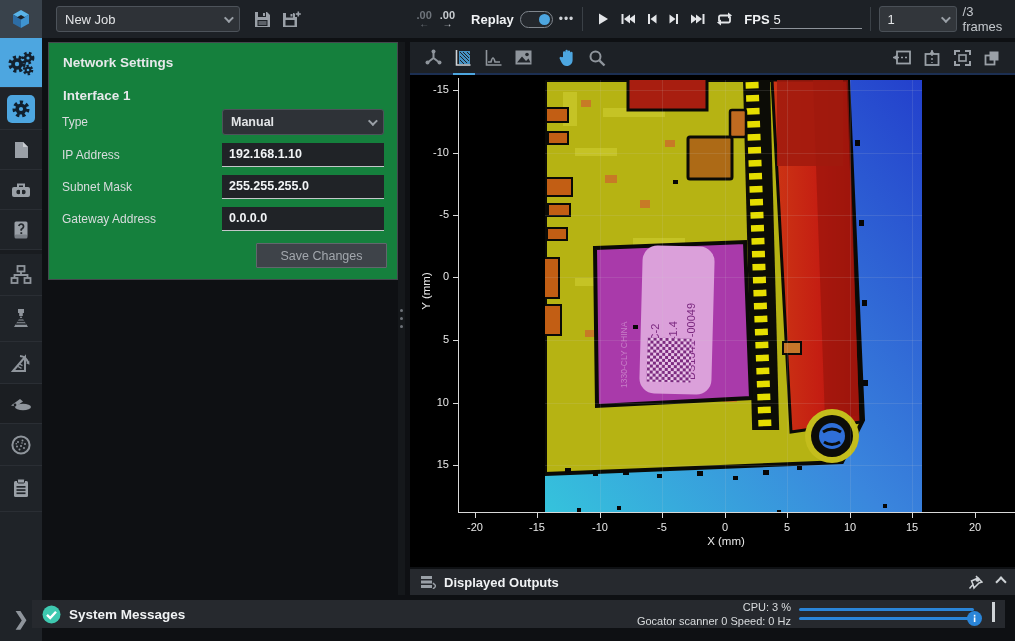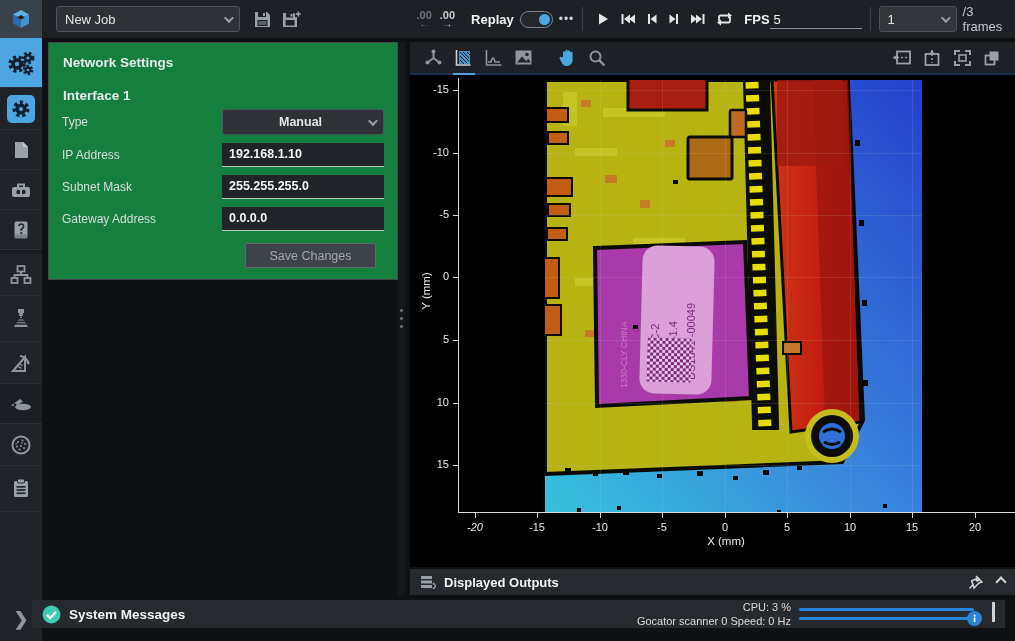--- a/index.html
+++ b/index.html
@@ -33,21 +33,21 @@
   #side-expand { position:absolute; left:0; top:560px; width:42px; height:42px; display:flex; align-items:center; justify-content:center; color:#8f959c; font-size:18px; font-weight:bold; }
 
   
   #settings-card { position:absolute; left:48px; top:42px; width:350px; height:238px; background:#15803d; border:1px solid #44484e; }
   #settings-title { font-weight:bold; font-size:13.5px; padding:12px 14px 4px 14px; }
   #iface-title { font-weight:bold; font-size:13.5px; padding:14px 14px 2px 14px; }
   .field-row { display:flex; align-items:center; justify-content:space-between; padding:4px 13px; }
   .field-label { font-size:12px; color:#d9dcde; }
   .field-input { width:162px; background:#202327; border-bottom:1px solid #c3c6c9; color:#f2f4f6; font-size:12.5px; font-weight:bold; padding:4px 7px; height:24px; }
   .field-select { width:162px; height:26px; }
-  #save-row { display:flex; justify-content:flex-end; padding:8px 21px; }
+  #save-row { display:flex; justify-content:flex-end; padding:8px 10px; }
   #save-btn { width:131px; height:25px; background:#3e4349; border:1px solid #62676d; color:#a2a7ad; font-size:12.5px; display:flex; align-items:center; justify-content:center; border-radius:1px; }
 
   
   #splitter { position:absolute; left:398px; top:42px; width:7px; height:553px; background:#15181b; display:flex; flex-direction:column; align-items:center; justify-content:center; gap:5px; }
   #splitter i { width:3px; height:3px; border-radius:50%; background:#6d7278; }
 
   
   #right { position:absolute; left:410px; top:42px; width:605px; height:553px; display:flex; flex-direction:column; }
   #view-toolbar { height:33px; background:#1d2126; border-bottom:2px solid #1c2f52; display:flex; align-items:center; padding:0 8px; position:relative; }
   .vt-icon { width:26px; height:26px; display:flex; align-items:center; justify-content:center; margin:0 2px; }
@@ -295,21 +295,21 @@
   <div id="side-expand">❯</div>
 </div>
 
 <div id="settings-card">
   <div id="settings-title">Network Settings</div>
   <div id="iface-title">Interface 1</div>
 
   <div class="field-row">
     <span class="field-label">Type</span>
     <div class="select-box field-select">
-      <span style="font-weight:bold; font-size:12.5px;margin-left:48px;">Manual</span>
+      <span style="font-weight:bold; font-size:12.5px;">Manual</span>
       <span class="chev-down"></span>
     </div>
   </div>
   <div class="field-row">
     <span class="field-label">IP Address</span>
     <div class="field-input">192.168.1.10</div>
   </div>
   <div class="field-row">
     <span class="field-label">Subnet Mask</span>
     <div class="field-input">255.255.255.0</div>
@@ -542,21 +542,21 @@
 
     <div class="tick-mark" style="left:65px; top:438px; width:1px; height:5px;"></div>
     <div class="tick-mark" style="left:127px; top:438px; width:1px; height:5px;"></div>
     <div class="tick-mark" style="left:190px; top:438px; width:1px; height:5px;"></div>
     <div class="tick-mark" style="left:252px; top:438px; width:1px; height:5px;"></div>
     <div class="tick-mark" style="left:315px; top:438px; width:1px; height:5px;"></div>
     <div class="tick-mark" style="left:377px; top:438px; width:1px; height:5px;"></div>
     <div class="tick-mark" style="left:440px; top:438px; width:1px; height:5px;"></div>
     <div class="tick-mark" style="left:502px; top:438px; width:1px; height:5px;"></div>
     <div class="tick-mark" style="left:565px; top:438px; width:1px; height:5px;"></div>
-    <span class="tick-label" style="left:50px; top:446px; width:30px; text-align:center;font-style:italic;">-20</span>
+    <span class="tick-label" style="left:50px; top:446px; width:30px; text-align:center;">-20</span>
     <span class="tick-label" style="left:112px; top:446px; width:30px; text-align:center;">-15</span>
     <span class="tick-label" style="left:175px; top:446px; width:30px; text-align:center;">-10</span>
     <span class="tick-label" style="left:237px; top:446px; width:30px; text-align:center;">-5</span>
     <span class="tick-label" style="left:300px; top:446px; width:30px; text-align:center;">0</span>
     <span class="tick-label" style="left:362px; top:446px; width:30px; text-align:center;">5</span>
     <span class="tick-label" style="left:425px; top:446px; width:30px; text-align:center;">10</span>
     <span class="tick-label" style="left:487px; top:446px; width:30px; text-align:center;">15</span>
     <span class="tick-label" style="left:550px; top:446px; width:30px; text-align:center;">20</span>
 
     <span id="y-axis-label">Y (mm)</span>

